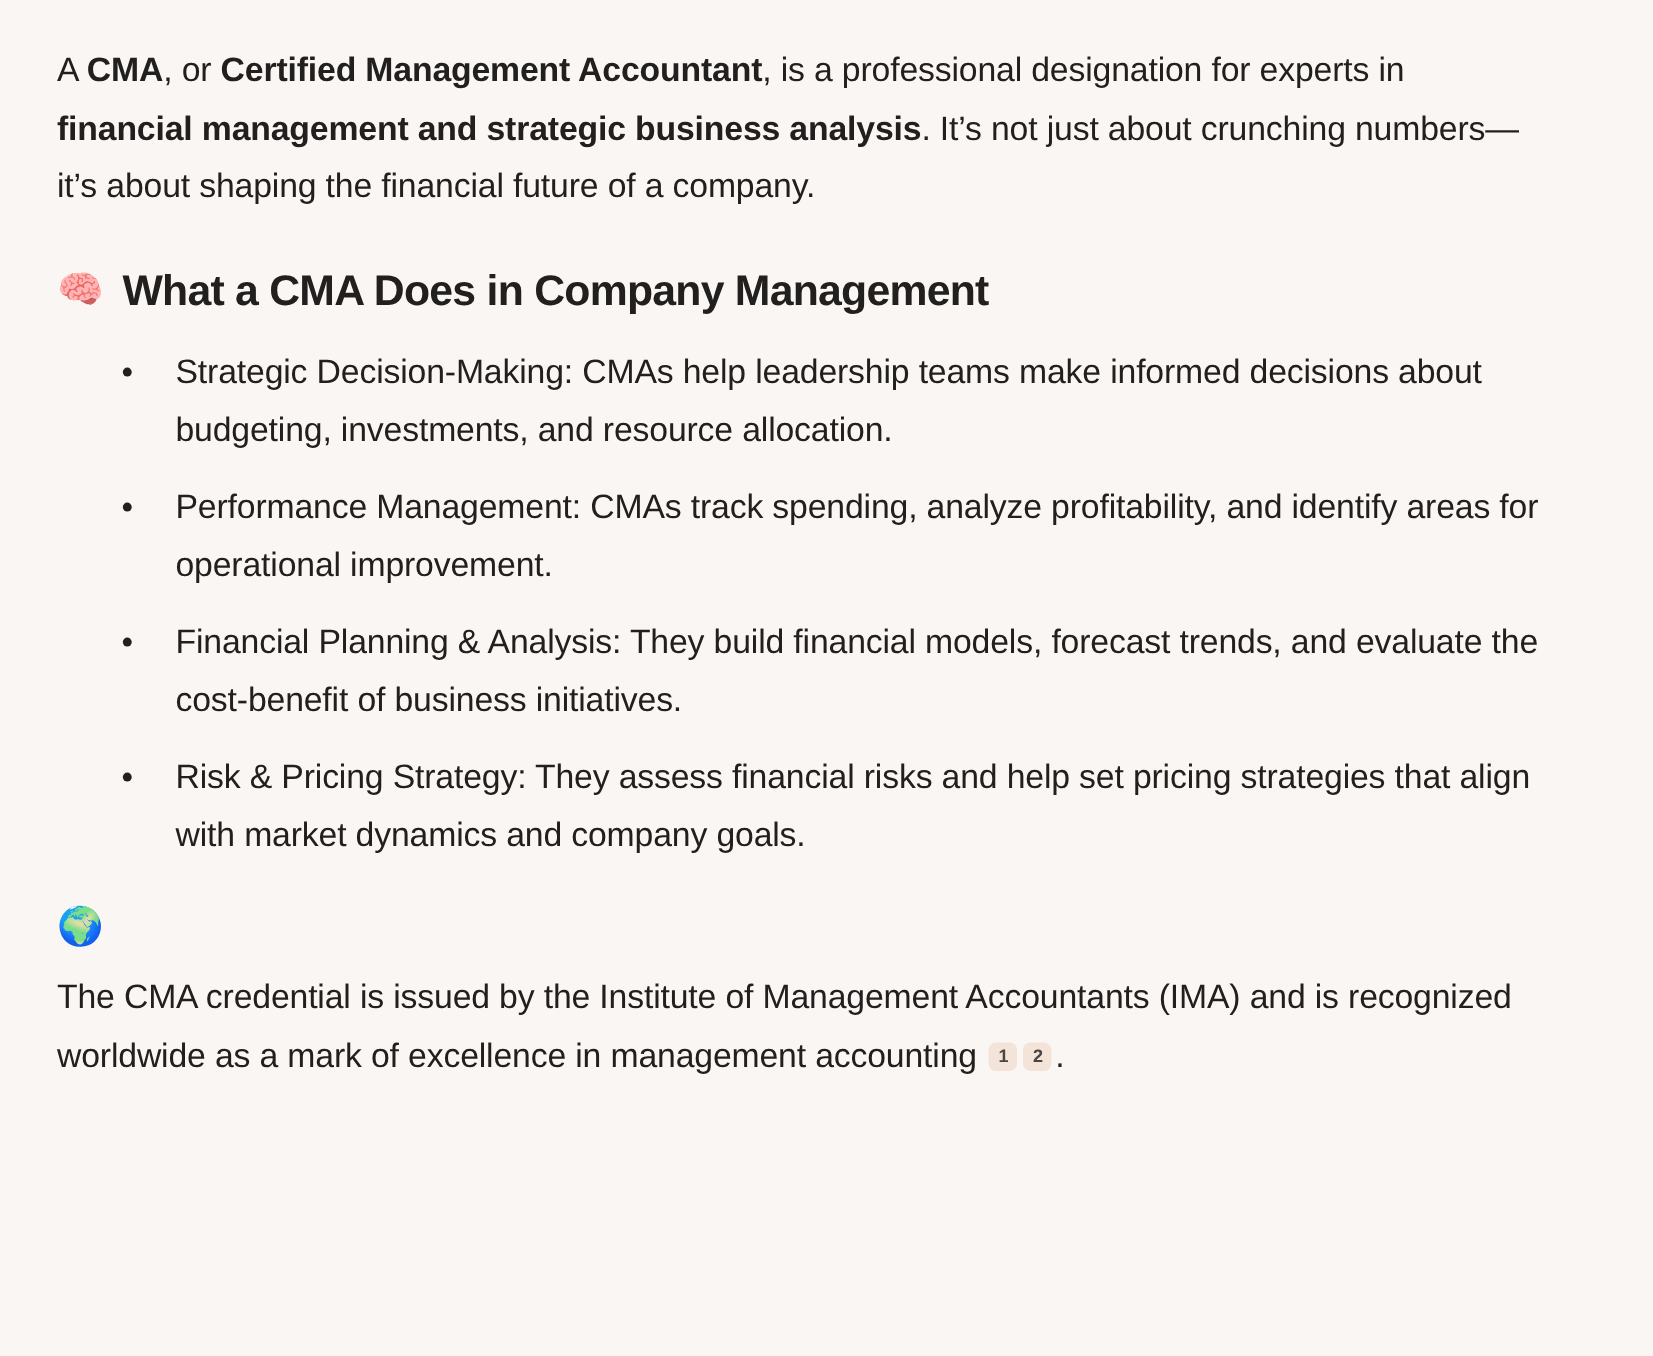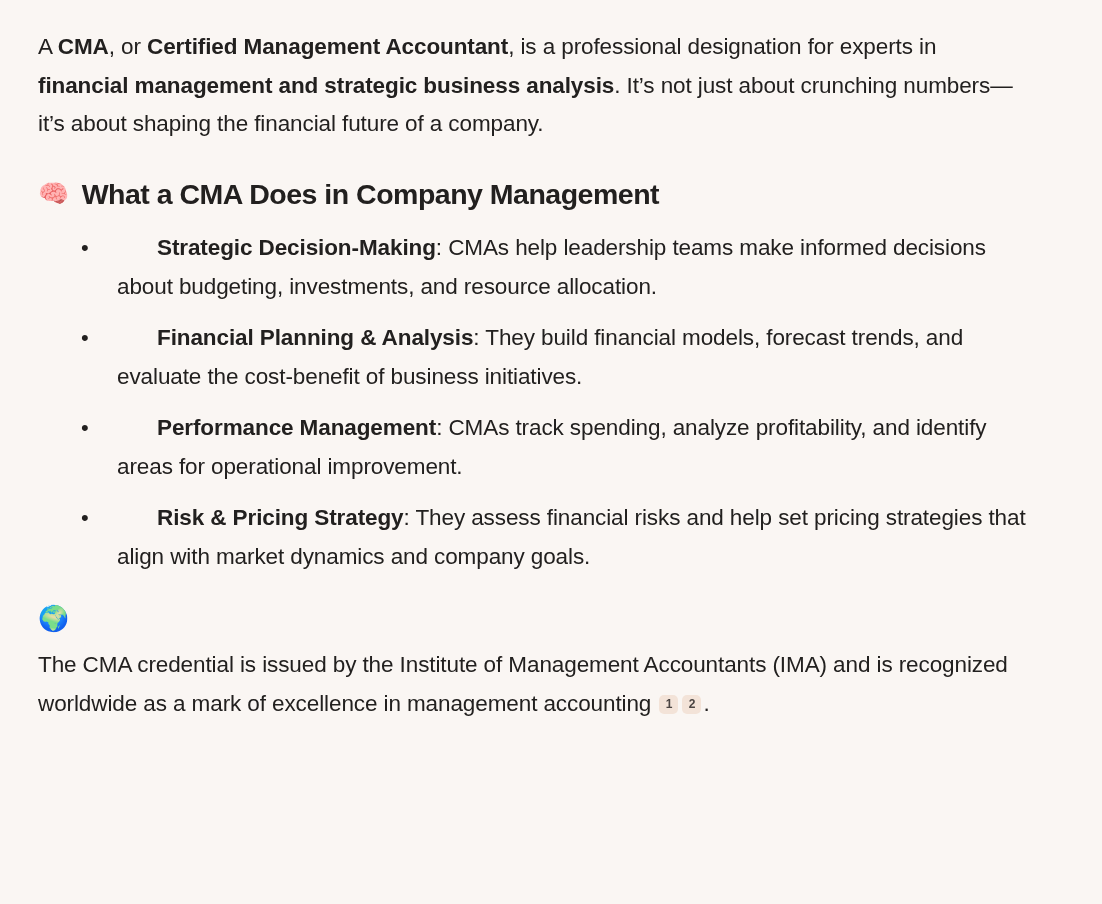--- a/index.html
+++ b/index.html
@@ -60,21 +60,21 @@
   }
   ul.bullets li::before {
     content: "•";
     position: absolute;
     left: 43px;
     top: 0;
     font-size: 22px;
     line-height: 39px;
     color: #22201f;
   }
-  ul.bullets li b { font-weight: 700; margin-left: 40px; }
+  ul.bullets li b { font-weight: 400; }
 
   .cite {
     display: inline-block;
     min-width: 19px;
     height: 19px;
     line-height: 19px;
     padding: 0 5px;
     box-sizing: border-box;
     background: #f3e3d8;
     border-radius: 5px;
@@ -107,24 +107,24 @@
   <h2 class="section">
     <span class="emoji">🧠</span>
     <span>What a CMA Does in Company Management</span>
   </h2>
 
   <ul class="bullets">
     <li>
       <b>Strategic Decision-Making</b><span>: CMAs help leadership teams make informed decisions about budgeting, investments, and resource allocation.</span>
     </li>
     <li>
-      <b>Financial Planning &amp; Analysis</b><span>: They build financial models, forecast trends, and evaluate the cost-benefit of business initiatives.</span>
+      <b>Performance Management</b><span>: CMAs track spending, analyze profitability, and identify areas for operational improvement.</span>
     </li>
     <li>
-      <b>Performance Management</b><span>: CMAs track spending, analyze profitability, and identify areas for operational improvement.</span>
+      <b>Financial Planning &amp; Analysis</b><span>: They build financial models, forecast trends, and evaluate the cost-benefit of business initiatives.</span>
     </li>
     <li>
       <b>Risk &amp; Pricing Strategy</b><span>: They assess financial risks and help set pricing strategies that align with market dynamics and company goals.</span>
     </li>
   </ul>
 
   <h2 class="section">
     <span class="emoji">🌍</span>
   </h2>
 

